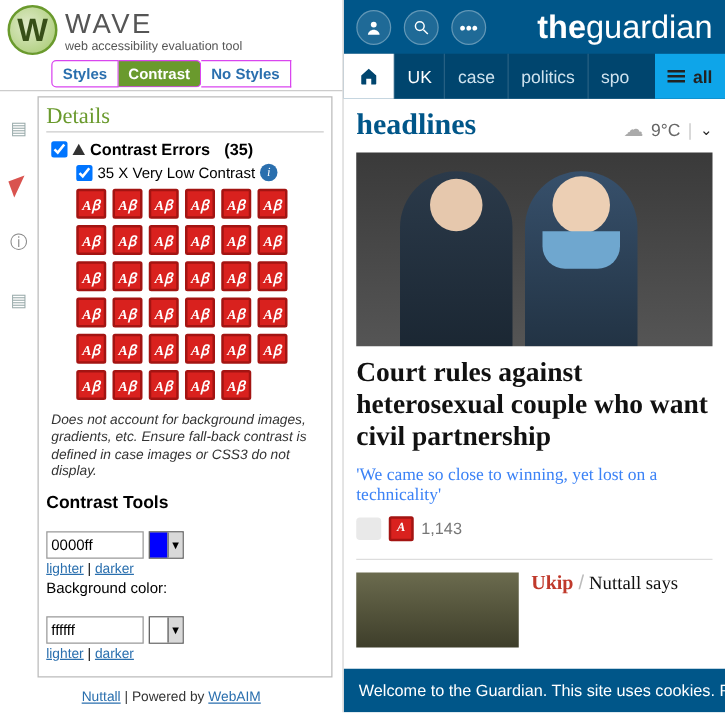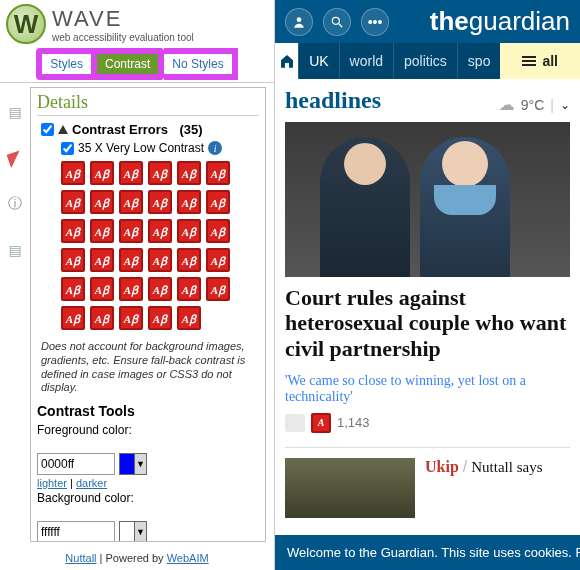--- a/index.html
+++ b/index.html
@@ -6,21 +6,21 @@
   html,body { width:580px; height:570px; overflow:hidden; }
   .app { display:flex; width:580px; height:570px; }
   
   .wave { width:275px; height:570px; background:#fff; border-right:1px solid #ccc; display:flex; flex-direction:column; }
   .wave-header { padding:4px 6px 2px 6px; }
   .logo-row { display:flex; align-items:center; gap:6px; }
   .logo-img { width:40px; height:40px; border-radius:50%; border:2px solid #6a9a2d; position:relative; background:radial-gradient(circle at 40% 40%, #dfeac9, #a5c96e); display:flex; align-items:center; justify-content:center; color:#374f18; font-size:26px; font-weight:bold; font-family:Georgia,serif; }
   .logo-text .t1 { font-size:22px; letter-spacing:2px; color:#555; font-family:"Trebuchet MS",sans-serif; }
   .logo-text .t2 { font-size:10px; color:#555; }
   .tabs { display:flex; justify-content:center; gap:0; margin-top:4px; }
-  .tab { font-size:12px; padding:3px 8px; border:6px solid #d946ef; background:#fff; color:#2a6fae; cursor:pointer; }
+  .tab { font-size:12px; padding:3px 8px; border:1px solid #d946ef; background:#fff; color:#2a6fae; cursor:pointer;font-weight:bold; }
   .tab+.tab { border-left:none; }
   .tab.first{border-radius:4px 0 0 4px;}
   .tab.last{border-radius:0 4px 4px 0;}
   .tab.active { background:#6a9a2d; color:#fff; }
   .details-wrap { flex:1; display:flex; overflow:hidden; border-top:1px solid #ccc; }
   .gutter { width:30px; padding-top:20px; display:flex; flex-direction:column; align-items:center; gap:28px; color:#9aa; }
   .gutter .gi { width:18px; height:18px; display:flex; align-items:center; justify-content:center; font-size:14px; }
   .gi.tag { color:#d9534f; font-size:18px; transform:rotate(-20deg); }
   .details { flex:1; border:1px solid #bbb; margin:4px 8px 4px 0; overflow-y:auto; padding:4px 6px 10px 6px; font-size:12px; position:relative; }
   .details h3 { color:#6a9a2d; font-size:18px; font-weight:normal; font-family:Georgia,serif; border-bottom:1px solid #ccc; padding-bottom:2px; margin-bottom:6px; }
@@ -48,21 +48,21 @@
   .gd { flex:1; width:305px; background:#fff; display:flex; flex-direction:column; position:relative; overflow:hidden; }
   .gd-top { background:#005689; color:#fff; padding:6px 0 0 0; }
   .gd-row1 { display:flex; align-items:center; gap:10px; padding:0 10px 6px 10px; }
   .circ { width:28px; height:28px; border-radius:50%; background:rgba(255,255,255,.12); border:1px solid rgba(255,255,255,.3); display:flex; align-items:center; justify-content:center; font-size:14px; cursor:pointer; }
   .brand { margin-left:auto; font-size:26px; font-family:Georgia,serif; white-space:nowrap; }
   .brand .b1{font-weight:bold;}
   .gd-nav { background:#00456e; display:flex; align-items:stretch; font-size:14px; position:relative; height:36px; }
   .home { width:40px; display:flex; align-items:center; justify-content:center; font-size:16px; background:#fff; color:#00456e; }
   .navi { padding:0 10px; display:flex; align-items:center; color:#cfe3ef; cursor:pointer; white-space:nowrap; border-left:1px solid rgba(255,255,255,.15);}
   .navi.on{color:#fff;}
-  .allbtn { margin-left:auto; background:#fef9c3; color:#222; padding:0 22px; display:flex; align-items:center; gap:6px; font-weight:bold; }
+  .allbtn { margin-left:auto; background:#0ea5e9; color:#222; padding:0 10px; display:flex; align-items:center; gap:6px; font-weight:bold; }
   .burger{display:inline-block;width:14px;}
   .burger span{display:block;height:2px;background:#222;margin:2px 0;}
   .gd-body { flex:1; overflow:hidden; padding:0 10px; background:#fff;}
   .sect-row{ display:flex; align-items:flex-end; justify-content:space-between; margin:8px 0 8px 0;}
   .sect{ color:#005689; font-family:Georgia,serif; font-size:24px; font-weight:bold; }
   .weather{ font-size:14px; color:#666; display:flex; align-items:center; gap:6px;}
   .weather .cloud{font-size:16px;color:#aaa;}
   .weather .chev{font-size:12px;color:#222;cursor:pointer;}
   .lead-img{ width:100%; height:155px; background:linear-gradient(#3a3a3a,#555); position:relative; overflow:hidden;}
   .person{position:absolute;bottom:0;width:90px;height:140px;border-radius:45px 45px 0 0;}
@@ -172,21 +172,20 @@
             <div class="aicon">Aꞵ</div>
             <div class="aicon">Aꞵ</div>
             <div class="aicon">Aꞵ</div>
           </div>
 
         <div class="note">Does not account for background images, gradients, etc. Ensure fall-back contrast is defined in case images or CSS3 do not display.</div>
 
         <div class="tools">
           <h4>Contrast Tools</h4>
 
-          <label class="lbl">Foreground color:</label>
           <div class="color-row">
             <input class="col-inp" value="0000ff" style="">
             <div class="swatch">
               <div class="fill" id="fgfill" style="background: rgb(0, 0, 255);"></div>
                 <div class="dd">▼</div>
             </div>
           </div>
           <div class="ld">
             <a>lighter</a><span> | </span><a>darker</a>
           </div>
@@ -229,21 +228,21 @@
         <div class="circ">•••</div>
         <div class="brand"><span class="b1">the</span><span>guardian</span></div>
       </div>
       <div class="gd-nav">
         <div class="home">
             <svg width="16" height="16" viewBox="0 0 24 24" fill="#00456e">
               <path d="M3 11l9-8 9 8v10a1 1 0 01-1 1h-5v-7h-6v7H4a1 1 0 01-1-1z"></path>
             </svg>
           </div>
         <div class="navi on">UK</div>
-        <div class="navi">world</div>
+        <div class="navi">case</div>
         <div class="navi">politics</div>
         <div class="navi">spo</div>
         <div class="allbtn">
           <span class="burger">
               <span></span>
               <span></span>
               <span></span>
             </span>
           <span>all</span>
         </div>

